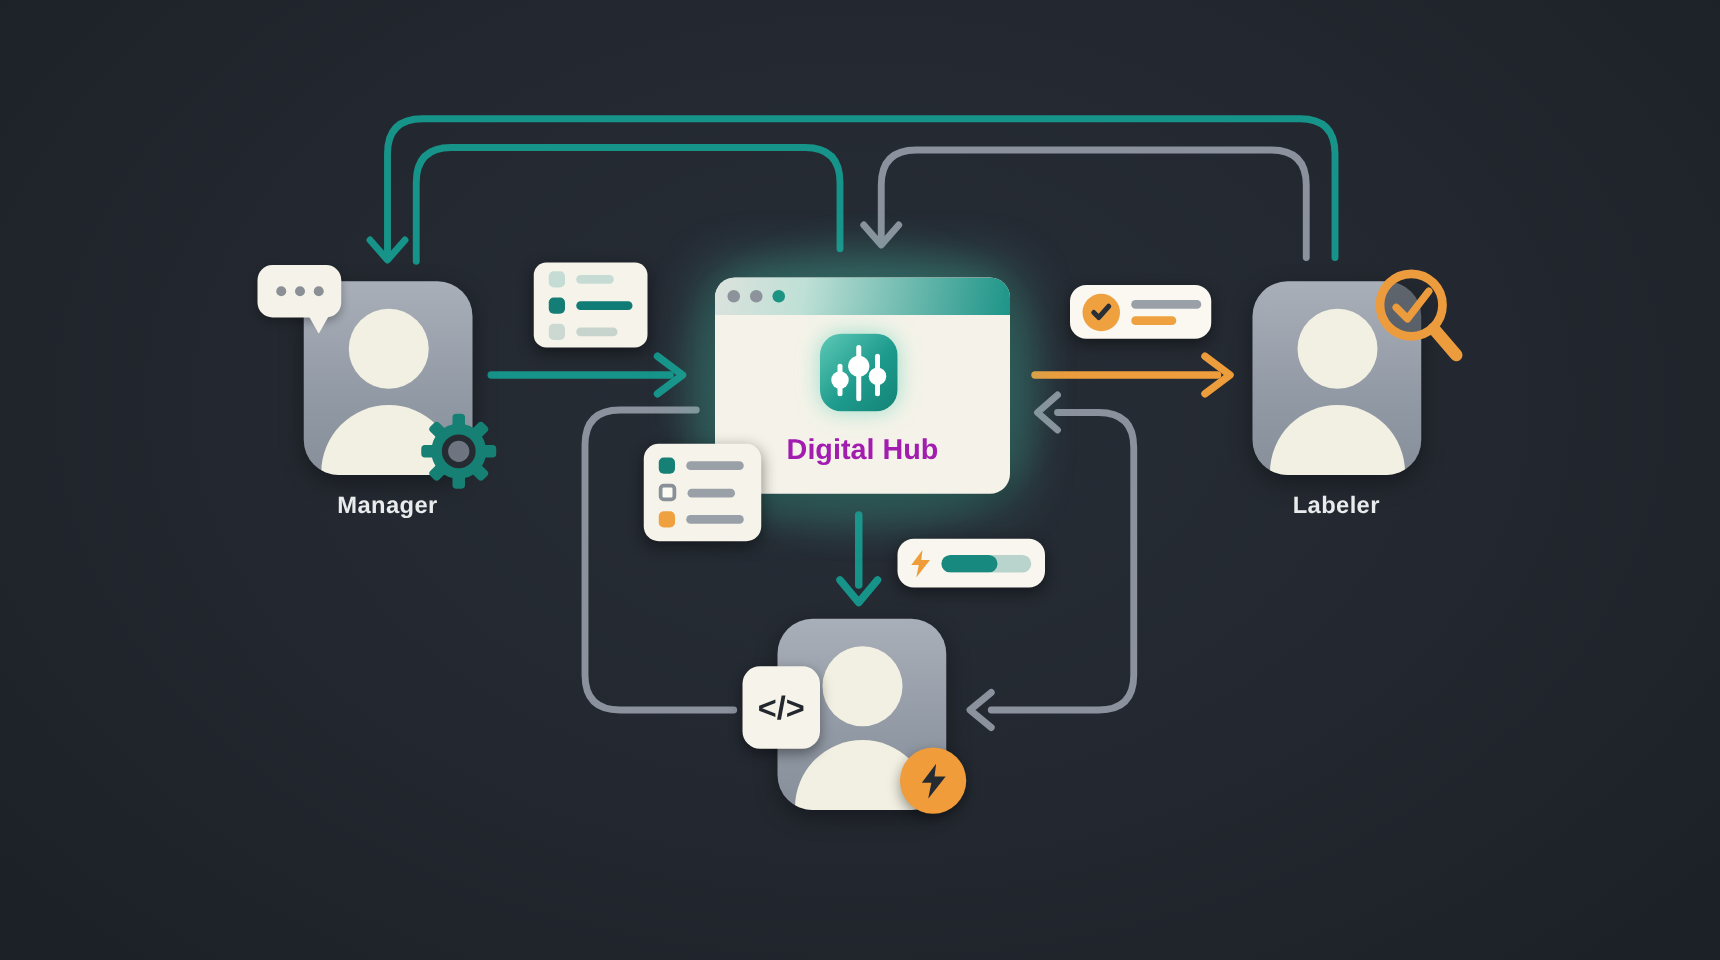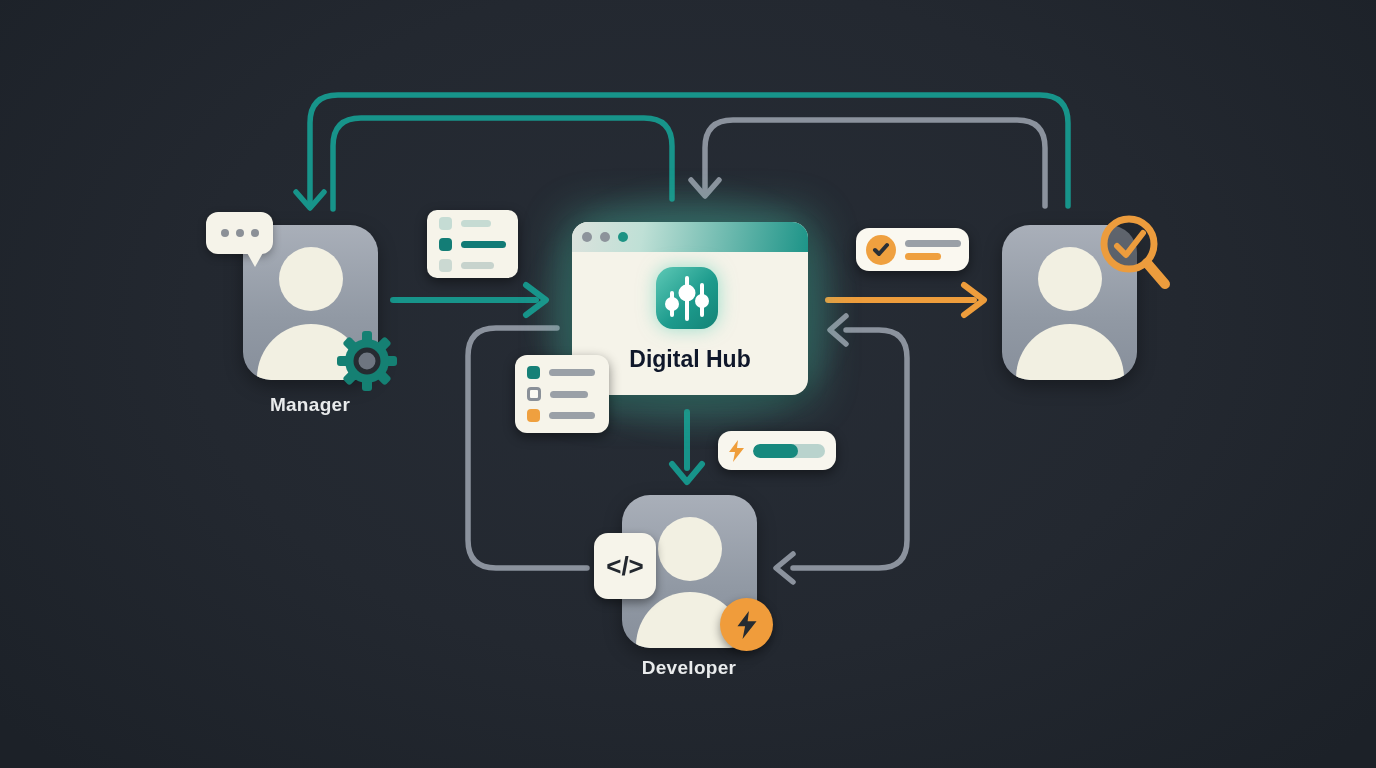--- a/index.html
+++ b/index.html
@@ -41,21 +41,21 @@
   }
   .hub-header{height:30px;background:linear-gradient(100deg,#dce2dd 0%,#bfe0d6 30%,#1d9488 100%);display:flex;align-items:center;padding-left:10px;gap:8px;}
   .dot{width:10px;height:10px;border-radius:50%;}
   .dot.gray{background:#8d939b;}
   .dot.teal{background:#1d9384;}
   .hub-app-icon{
     position:absolute;left:84px;top:45px;width:62px;height:62px;border-radius:17px;
     background:linear-gradient(135deg,#5ec9b6 0%,#1d9b8d 55%,#138376 100%);
     box-shadow:0 0 18px rgba(80,205,180,0.55);
   }
-  .hub-title{position:absolute;left:0;top:124px;width:100%;text-align:center;font-size:23px;font-weight:700;color:#0f172a;}
+  .hub-title{position:absolute;left:0;top:124px;width:100%;text-align:center;font-size:23px;font-weight:700;color:#a21caf;}
   
   .card{background:#f6f4ea;border-radius:12px;z-index:4;box-shadow:0 4px 12px rgba(0,0,0,0.45);}
   .checklist{display:flex;flex-direction:column;justify-content:center;gap:8px;padding:10px 12px;box-sizing:border-box;}
   .cl-row{display:flex;align-items:center;gap:9px;}
   .cl-sq{width:13px;height:13px;border-radius:4px;flex:0 0 auto;}
   .cl-bar{height:7px;border-radius:4px;}
   
   .sq-teal-light{background:#c5dcd4;} .bar-teal-light{background:#c6dbd3;width:30px;}
   .sq-teal{background:#137d76;}       .bar-teal{background:#117b76;width:48px;}
   .sq-pale{background:#cbd9d2;}       .bar-pale{background:#c7d3cd;width:33px;}
@@ -219,26 +219,26 @@
 
   <div class="abs avatar" style="left:1002px;top:225px;">
     <div class="head"></div>
     <div class="torso"></div>
   </div>
   <svg class="abs icon-svg" style="left:1093px;top:206px;z-index:5;" width="84" height="92" viewBox="0 0 84 92">
     <circle cx="36" cy="38" r="25" fill="rgba(35,40,48,0.55)" stroke="#ec9c3d" stroke-width="7"></circle>
     <line x1="54" y1="57" x2="72" y2="78" stroke="#ec9c3d" stroke-width="10" stroke-linecap="round"></line>
     <path d="M24 40 L33 49 L50 27" fill="none" stroke="#ec9c3d" stroke-width="6" stroke-linecap="round" stroke-linejoin="round"></path>
   </svg>
+  <div class="abs role-label" style="left:959px;top:394px;">Labeler</div>
 
   <div class="abs avatar" style="left:622px;top:495px;height:153px;">
     <div class="head"></div>
     <div class="torso"></div>
   </div>
   <div class="abs code-badge">&lt;/&gt;</div>
   <div class="abs bolt-badge">
     <svg width="22" height="28" viewBox="0 0 17 22">
         <path d="M10 0 L1 12 H7 L5 22 L16 8 H9 Z" fill="#262b31"></path>
       </svg>
   </div>
-  <div class="abs role-label" style="left:579px;top:657px;">Developer</div>
 
 </div>
 
 </body></html>

